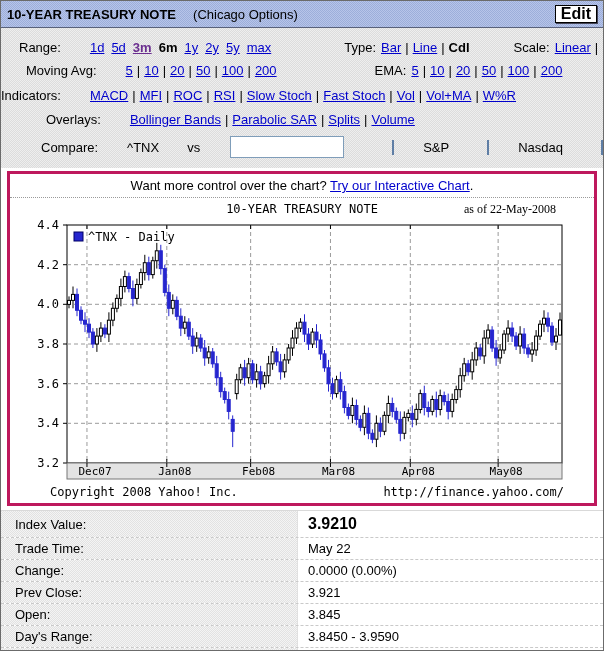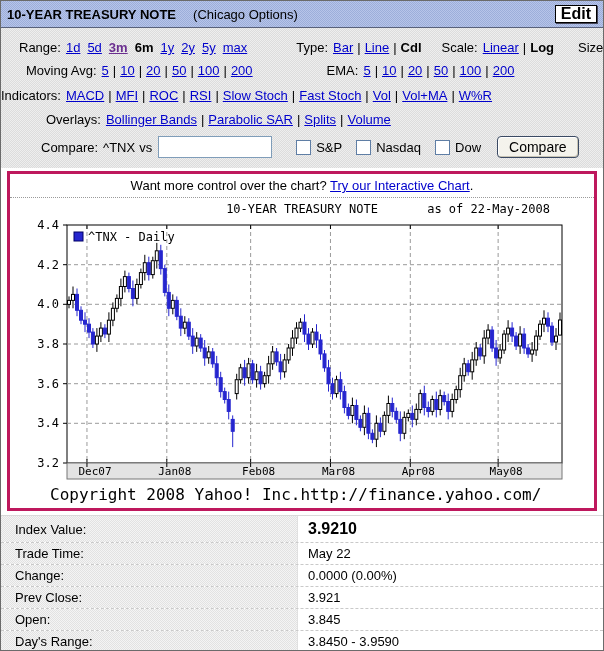--- a/index.html
+++ b/index.html
@@ -22,21 +22,21 @@
     font-weight:bold;font-size:16px;padding:0 5px;line-height:16px;
     box-shadow:1px 1px 0 #445;cursor:pointer;font-family:"Liberation Sans",sans-serif;
   }
   
   .panel{
     background-color:#e4e4e4;
     background-image:repeating-conic-gradient(#eeeeee 0% 25%, #dcdcdc 25% 50%);
     background-size:2px 2px;
     padding:9px 0 9px 0;
   }
-  .row{display:flex;align-items:center;line-height:21px;white-space:nowrap;}
+  .row{display:flex;align-items:center;line-height:21px;white-space:nowrap;gap:24px;}
   .row1{margin-left:18px;}
   .row2{margin-left:25px;margin-top:2px;}
   .row3{margin-top:4px;}
   .row4{margin-left:45px;margin-top:3px;}
   .row5{margin-left:40px;margin-top:5px;height:24px;}
   .lbl{margin-right:5px;}
   .opts{display:inline-flex;align-items:center;}
   .opts.gap a{margin-right:7px;}
   a.lnk{color:#0000cc;text-decoration:underline;cursor:pointer;}
   a.lnk.visited{color:#6a2d8f;font-weight:bold;}
@@ -62,25 +62,25 @@
   
   .chartpanel{margin:3px 6px 0 6px;border:3px solid #be185d;background:#fff;}
   .promo{
     text-align:center;padding:4px 0 4px 0;border-bottom:1px dotted #9a9a9a;font-size:13px;
   }
   .chart-hdr{
     position:relative;height:17px;margin-top:4px;
     font-family:"DejaVu Sans Mono","Liberation Mono",monospace;font-size:12px;
   }
   .chart-hdr .ct{position:absolute;left:50%;transform:translateX(-50%);}
-  .chart-hdr .asof{position:absolute;right:44px;}
+  .chart-hdr .asof{position:absolute;right:38px;font-family:Liberation Serif, serif;}
   .copyline{
-    display:flex;justify-content:flex-start;
+    display:flex;justify-content:space-between;
     padding:1px 30px 4px 40px;
-    font-family:"DejaVu Sans Mono","Liberation Mono",monospace;font-size:16px;
+    font-family:"DejaVu Sans Mono","Liberation Mono",monospace;font-size:12px;
   }
   
   .quote{margin-top:4px;border-top:1px solid #d9d9d9;}
   .qrow{display:flex;border-bottom:1px dashed #c9c9c9;align-items:center;}
   .qlabel{
     width:282px;flex:0 0 282px;padding-left:14px;box-sizing:content-box;
     background-color:#ececec;
     background-image:repeating-conic-gradient(#f4f4f4 0% 25%, #e2e2e2 25% 50%);
     background-size:2px 2px;align-self:stretch;display:flex;align-items:center;
     border-right:1px solid #e0e0e0;

